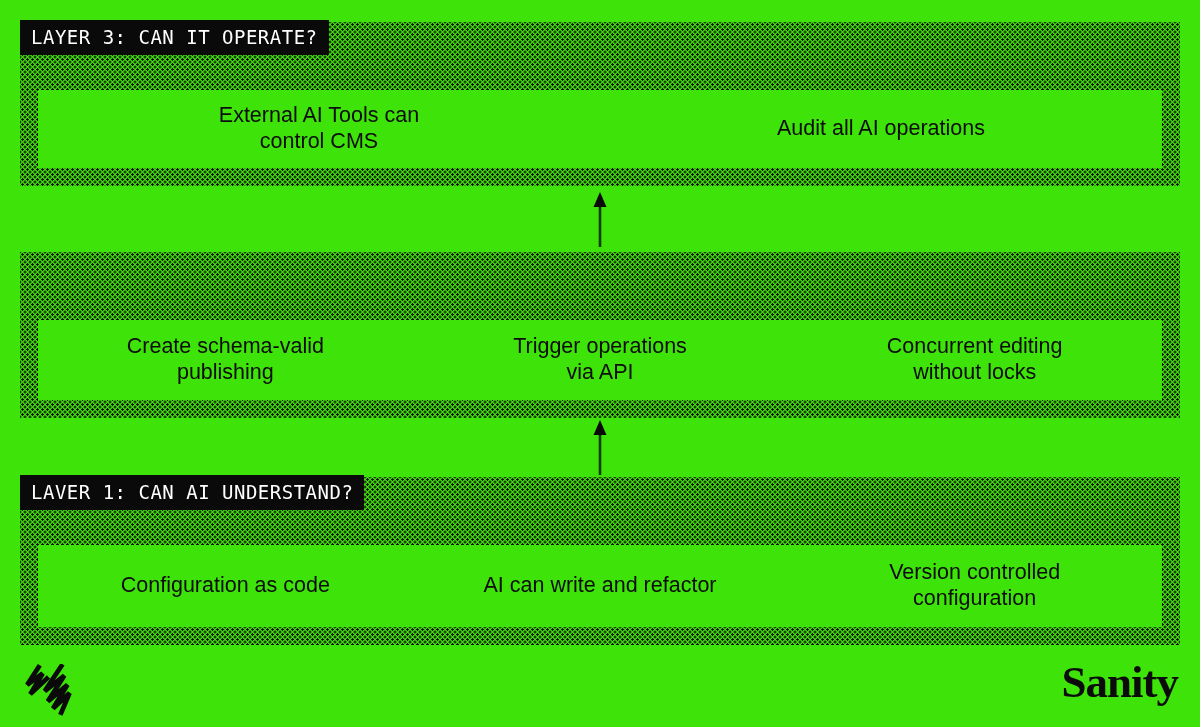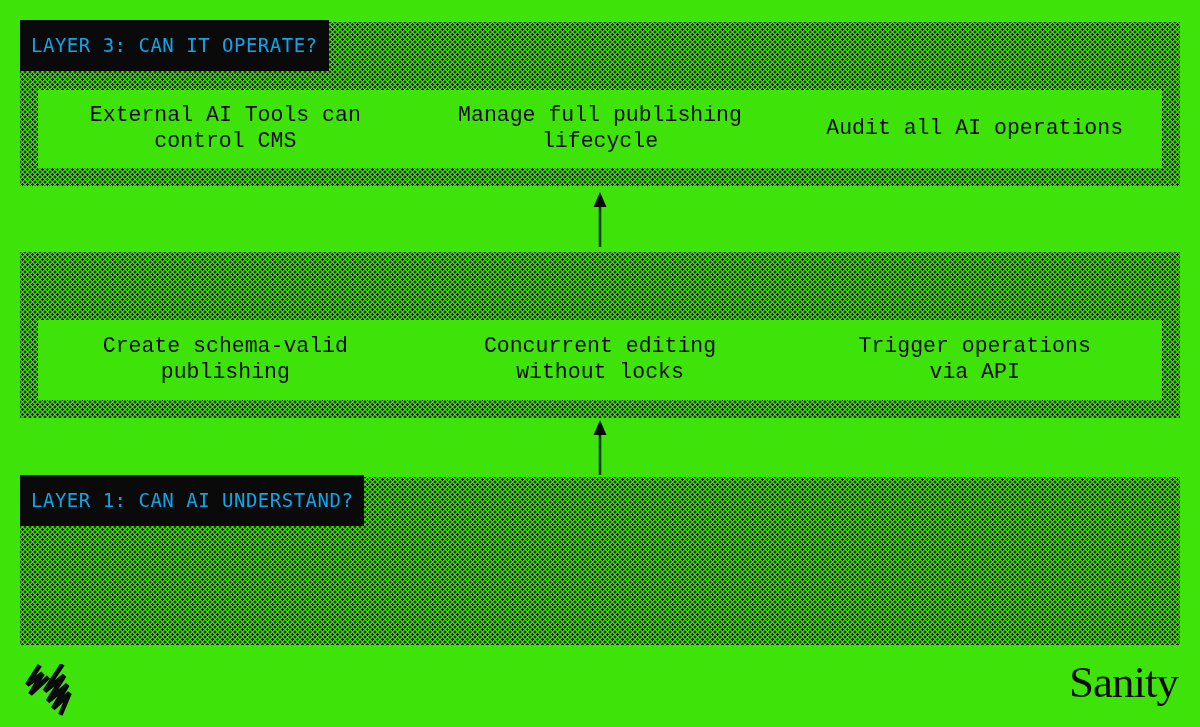--- a/index.html
+++ b/index.html
@@ -21,92 +21,96 @@
     background-size: 5px 5px, 5px 5px;
     background-position: 0 0, 2.5px 2.5px;
   }
   .band-3 { top: 22px;  height: 164px; }
   .band-2 { top: 252px; height: 166px; }
   .band-1 { top: 477px; height: 168px; }
 
   .band-label {
     position: absolute; top: -2px; left: 0;
     height: 35px; line-height: 35px;
-    padding: 8px 11px;
-    background: #0A0A0A; color: #0ea5e9;
+    padding: 0 11px;
+    background: #0A0A0A; color: #ffffff;
     font-family: "DejaVu Sans Mono", monospace;
     font-size: 19px; letter-spacing: 0.5px;
     white-space: nowrap;
   }
 
   .box-row {
     position: absolute; left: 18px; right: 18px; top: 68px; bottom: 18px;
-    display: flex;  font-family: Liberation Mono, monospace;
+    display: flex; 
   }
   .box {
     flex: 1 1 0;
     background: #3EE409;
     display: flex; align-items: center; justify-content: center;
     text-align: center;
     color: #0B0B0B;
     font-size: 21.5px; line-height: 1.2;
     white-space: pre-line;
   }
 
   .arrow { position: absolute; left: 592px; width: 16px; height: 56px; }
   .arrow-upper { top: 192px; }
   .arrow-lower { top: 420px; }
 
   .footer-logo { position: absolute; left: 22px; top: 664px; }
   .wordmark {
     position: absolute; right: 22px; top: 660px;
     font-family: "Liberation Serif", serif;
-    font-weight: 400; font-size: 45px; letter-spacing: -1px;
+    font-weight: 700; font-size: 45px; letter-spacing: -1px;
     color: #0B0B0B; line-height: 1;
   }
 </style>
 </head>
 <body>
 
 <div class="canvas">
 
   <section class="band band-3">
     <div class="band-label">LAYER 3: CAN IT OPERATE?</div>
     <div class="box-row">
       <div class="box">External AI Tools can
 control CMS</div>
-      <div class="box">Manage full publishing
-lifecycle</div>
       <div class="box">Audit all AI operations</div>
     </div>
   </section>
 
   <svg class="arrow arrow-upper" viewBox="0 0 16 56" aria-hidden="true">
     <line x1="8" y1="55" x2="8" y2="12" stroke="#0B3B00" stroke-width="2.6"></line>
     <polygon points="8,0 1.5,15 14.5,15" fill="#0A0A0A"></polygon>
   </svg>
 
   <section class="band band-2">
     <div class="box-row">
       <div class="box">Create schema-valid
 publishing</div>
+      <div class="box">Trigger operations
+via API</div>
       <div class="box">Concurrent editing
 without locks</div>
-      <div class="box">Trigger operations
-via API</div>
     </div>
   </section>
 
   <svg class="arrow arrow-lower" viewBox="0 0 16 56" aria-hidden="true">
     <line x1="8" y1="55" x2="8" y2="12" stroke="#0B3B00" stroke-width="2.6"></line>
     <polygon points="8,0 1.5,15 14.5,15" fill="#0A0A0A"></polygon>
   </svg>
 
   <section class="band band-1">
-    <div class="band-label">LAYER 1: CAN AI UNDERSTAND?</div>
+    <div class="band-label">LAVER 1: CAN AI UNDERSTAND?</div>
+    <div class="box-row">
+      <div class="box">Configuration as code</div>
+      <div class="box">AI can write and refactor</div>
+      <div class="box">Version controlled
+configuration</div>
+    </div>
   </section>
 
   <svg class="footer-logo" width="62" height="52" viewBox="0 0 60 50" aria-hidden="true">
     <path d="M16 3 L5 20 L20 9 L8 29 L24 14" fill="none" stroke="#0A0A0A" stroke-width="4.6" stroke-linecap="square"></path>
     <path d="M38 2 L22 26 L41 11 L25 36 L44 20 L30 43 L46 28 L38 47" fill="none" stroke="#0A0A0A" stroke-width="4.6" stroke-linecap="square"></path>
   </svg>
   <div class="wordmark">Sanity</div>
 
 </div>
 

